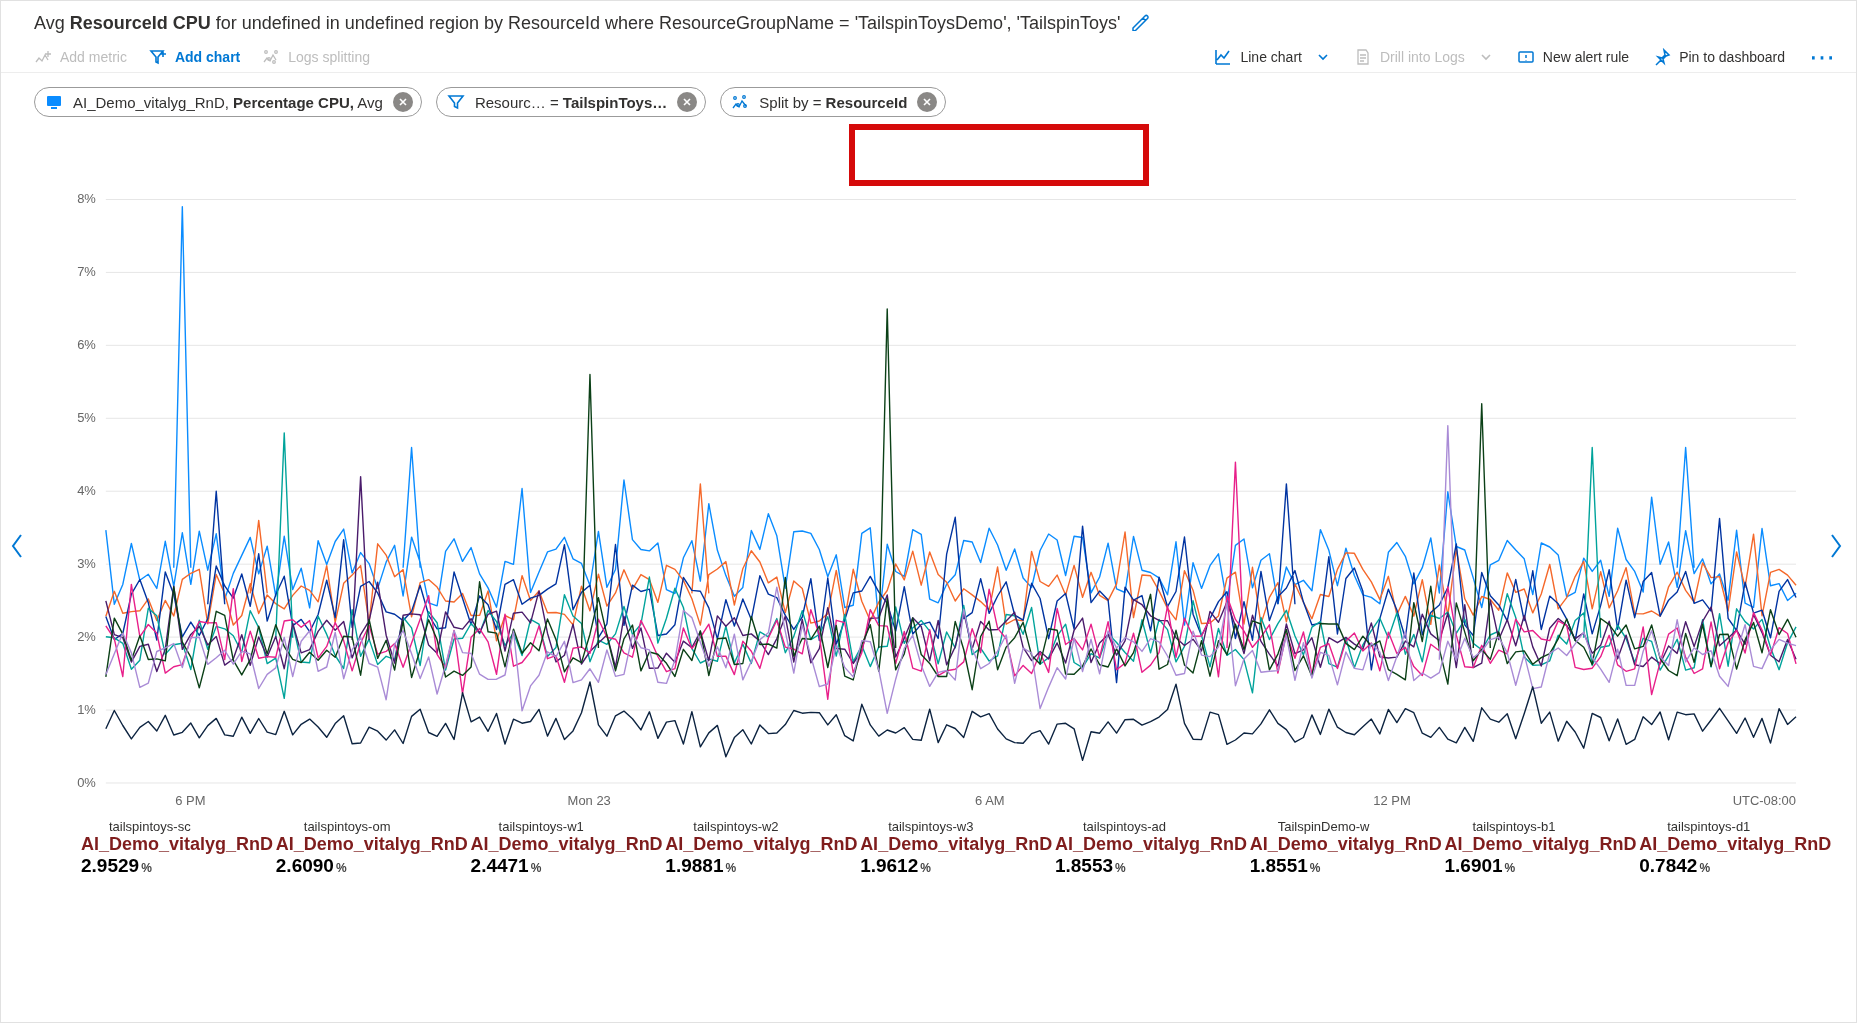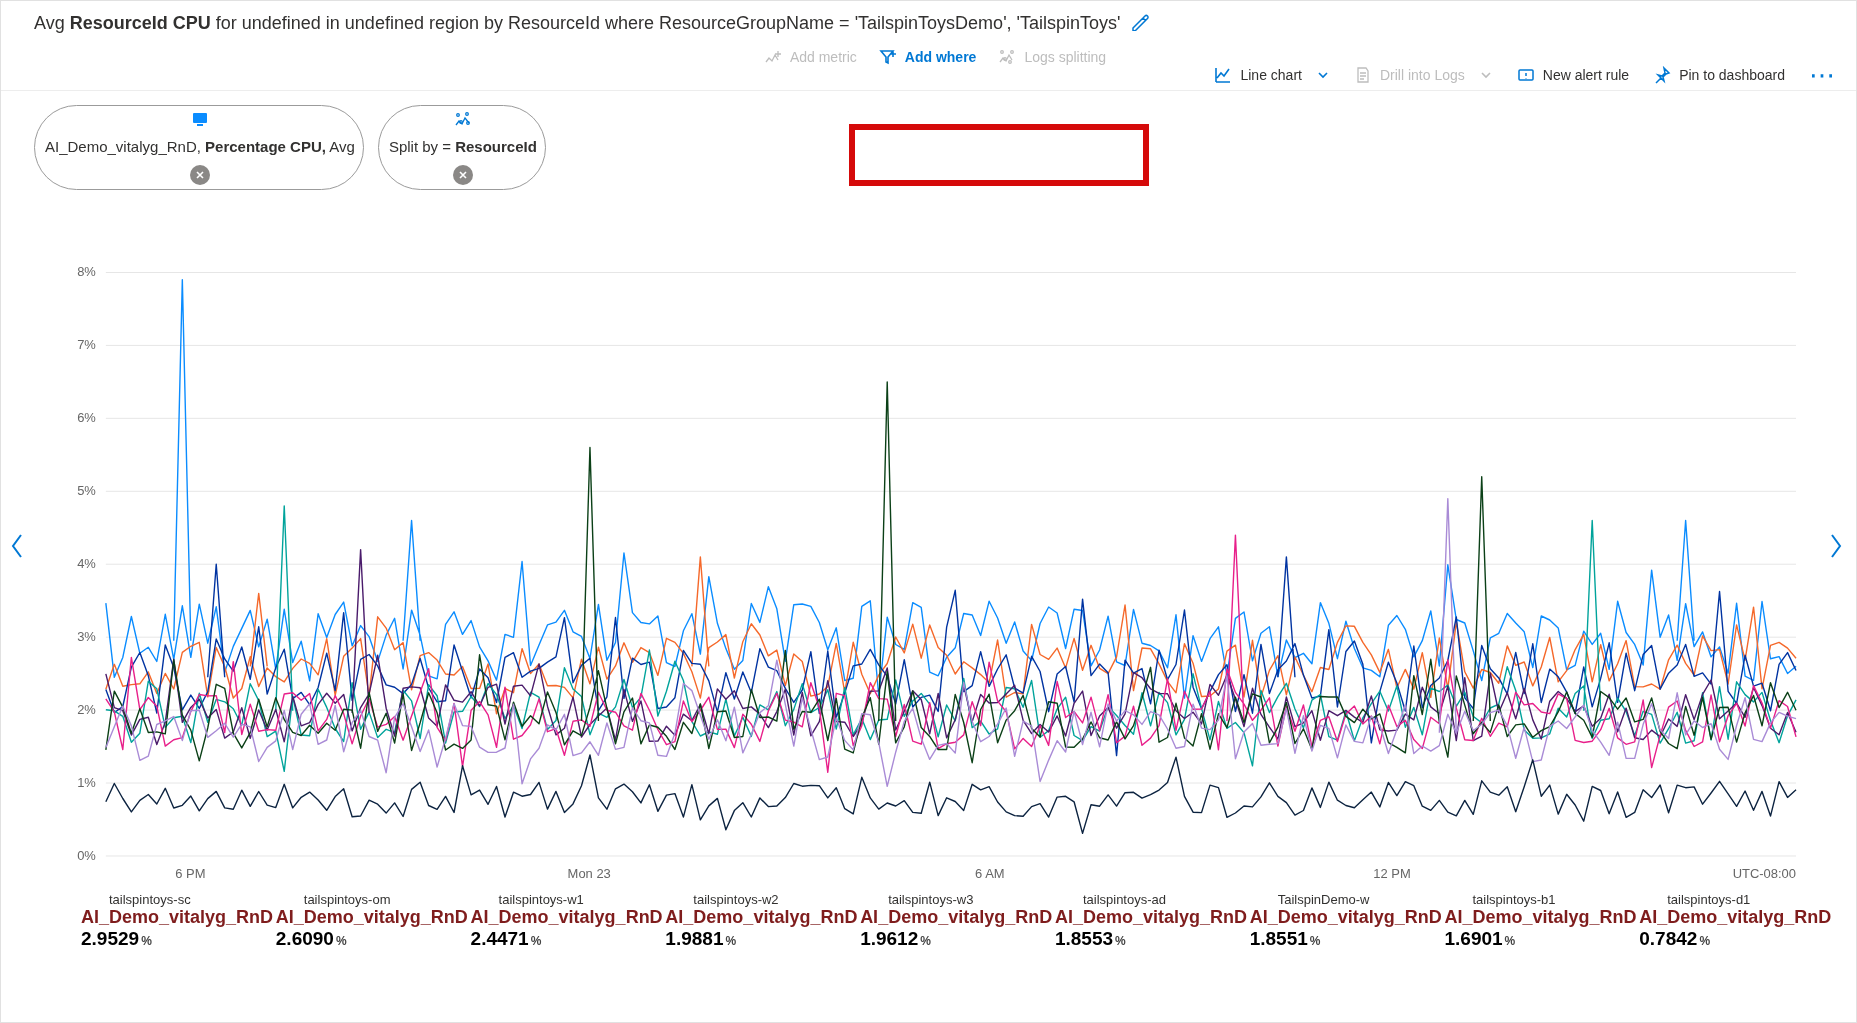--- a/index.html
+++ b/index.html
@@ -26,21 +26,20 @@
 }
 .titlebar .edit-icon {
   margin-left: 10px;
   color: #0078d4;
 }
 .toolbar {
   display: flex;
   align-items: center;
   padding: 6px 20px 6px 33px;
   border-bottom: 1px solid #ededed;
-  flex-direction: column;
 }
 .tb-left { display: flex; gap: 22px; }
 .tb-btn {
   display: inline-flex;
   align-items: center;
   gap: 8px;
   color: #323130;
   cursor: pointer;
   white-space: nowrap;
 }
@@ -58,21 +57,20 @@
 .pill {
   display: inline-flex;
   align-items: center;
   gap: 10px;
   border: 1px solid #9b9b9b;
   border-radius: 999px;
   padding: 4px 8px 4px 10px;
   font-size: 15px;
   color: #323130;
   background: #fff;
-  flex-direction: column;
 }
 .pill .close {
   width: 20px; height: 20px; border-radius: 50%;
   background: #8a8886;
   display: inline-flex; align-items: center; justify-content: center;
   color: #fff;
 }
 .pill .ic { display:inline-flex; }
 .highlight-box {
   position: absolute;
@@ -146,21 +144,21 @@
       <span class="tb-btn muted">
         <svg width="18" height="18" viewBox="0 0 18 18">
             <path stroke="#bdbdbd" stroke-width="1.3" fill="none" d="M2 14l3-4 3 3 3-6 3 5M14 3v6M11 6h6"></path>
           </svg>
         <span>Add metric</span>
       </span>
       <span class="tb-btn accent">
         <svg width="18" height="18" viewBox="0 0 18 18">
             <path stroke="#0078d4" stroke-width="1.6" fill="none" d="M2 3h12l-5 6v6l-2-1V9zM14 3v6M11 6h6"></path>
           </svg>
-        <span>Add where</span>
+        <span>Add chart</span>
       </span>
       <span class="tb-btn muted">
         <svg width="18" height="18" viewBox="0 0 18 18">
             <g stroke="#bdbdbd" stroke-width="1.3" fill="none">
               <circle cx="4" cy="4" r="1.3"></circle>
               <circle cx="14" cy="4" r="1.3"></circle>
               <circle cx="7" cy="11" r="1.3"></circle>
               <circle cx="12" cy="14" r="1.3"></circle>
               <path d="M2 14l3-4 3 3 3-6 3 5"></path>
             </g>
@@ -215,20 +213,35 @@
       <span>
         <span>AI_Demo_vitalyg_RnD, </span><b>Percentage CPU,</b><span> Avg</span>
       </span>
       <span class="close">
         <svg width="10" height="10" viewBox="0 0 10 10">
             <path stroke="#fff" stroke-width="1.6" d="M2 2l6 6M8 2l-6 6"></path>
           </svg>
       </span>
     </span>
 
+    <span class="pill">
+      <span class="ic">
+        <svg width="18" height="18" viewBox="0 0 18 18">
+            <path stroke="#0078d4" stroke-width="1.6" fill="none" d="M2 3h14l-5.5 7v5l-3-1.5V10z"></path>
+          </svg>
+      </span>
+      <span>
+        <span>Resourc… = </span><b>TailspinToys…</b>
+      </span>
+      <span class="close">
+        <svg width="10" height="10" viewBox="0 0 10 10">
+            <path stroke="#fff" stroke-width="1.6" d="M2 2l6 6M8 2l-6 6"></path>
+          </svg>
+      </span>
+    </span>
 
     <span class="pill">
       <span class="ic">
         <svg width="18" height="18" viewBox="0 0 18 18">
             <g stroke="#0078d4" stroke-width="1.3" fill="none">
               <circle cx="4" cy="5" r="1.3"></circle>
               <circle cx="13" cy="4" r="1.3"></circle>
               <circle cx="7" cy="12" r="1.3"></circle>
               <circle cx="14" cy="13" r="1.3"></circle>
               <path d="M2 15l3-4 3 3 3-6 4 5"></path>

